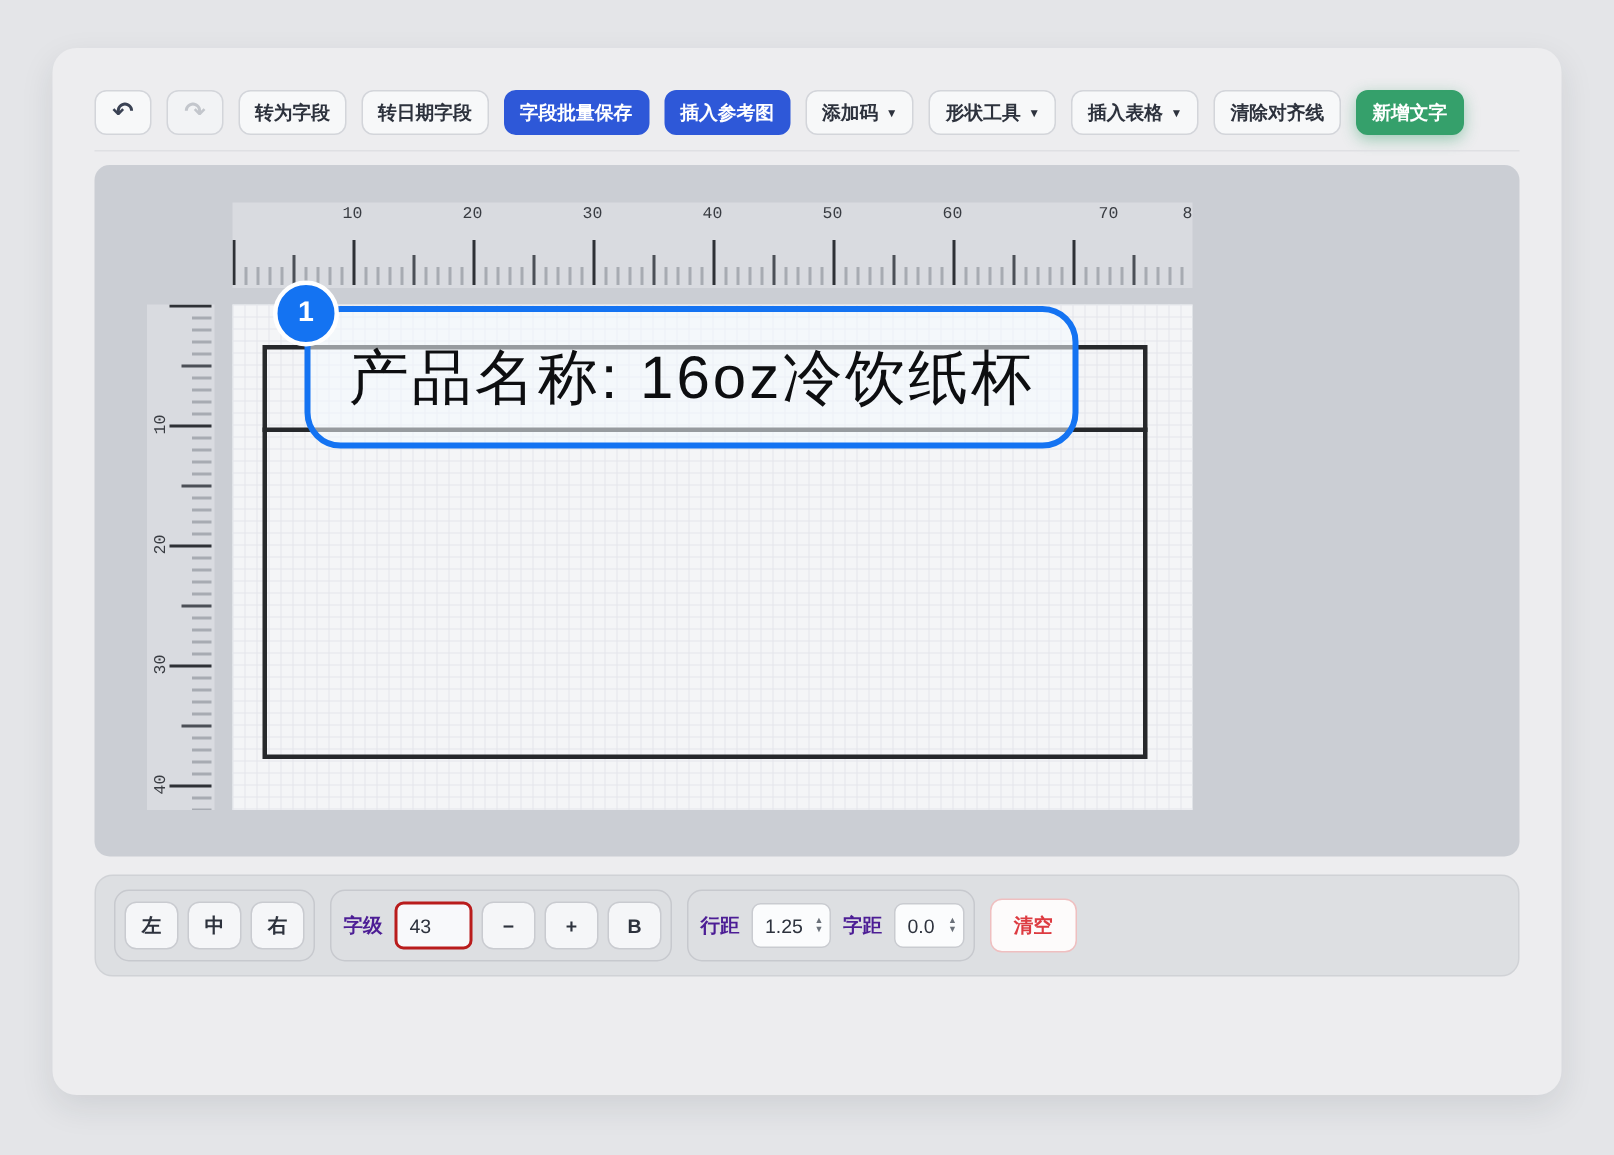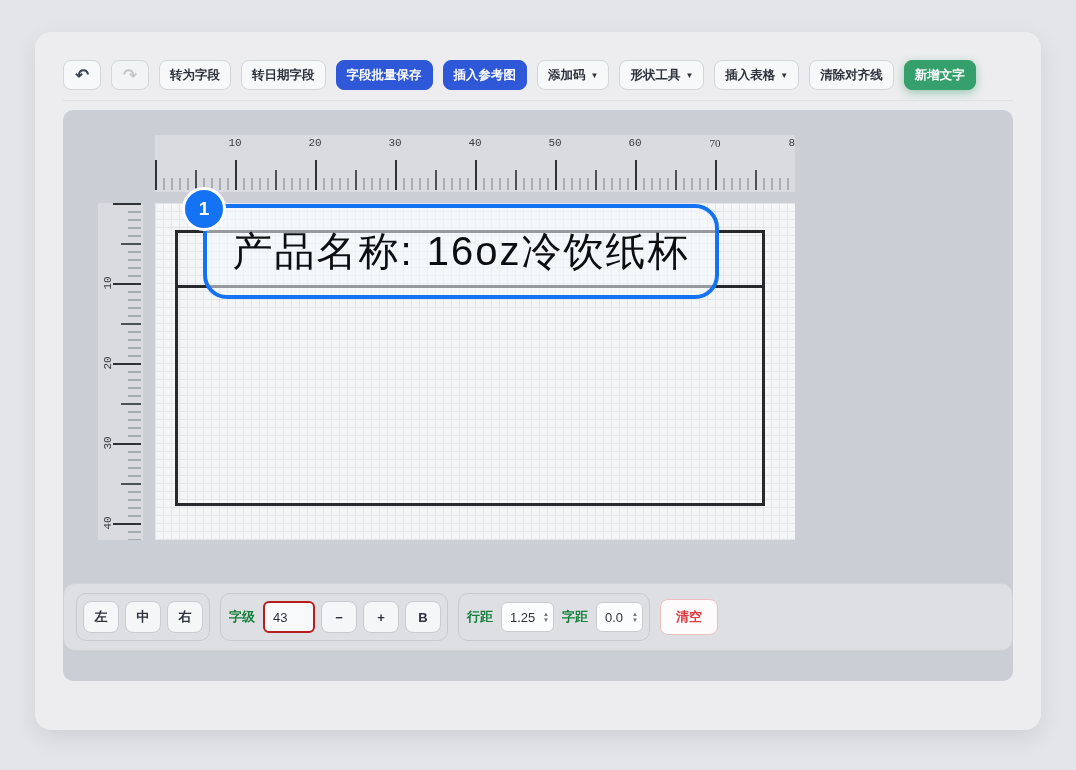--- a/index.html
+++ b/index.html
@@ -28,21 +28,21 @@
   .btn.icon-btn{width:38px;padding:0;font-family:"DejaVu Sans",sans-serif;font-size:17px;font-weight:700;color:#3a4254;}
   .btn.icon-btn.disabled{color:#c3c6cc;background:#f2f3f5;}
   .btn.primary{background:var(--primary,#2e58d8);border-color:var(--primary,#2e58d8);color:#fff;}
   .btn.success{background:var(--success,#35a06b);border-color:var(--success,#35a06b);color:#fff;
     box-shadow:0 3px 10px rgba(53,160,107,.45);}
   .caret{font-size:8px;line-height:1;transform:translateY(1px);}
   .divider{position:absolute;left:28px;right:28px;top:68px;height:1px;background:#dfe0e3;}
 
   
   .canvas-panel{
-    position:absolute;left:28px;top:78px;width:950px;height:571px;
+    position:absolute;left:28px;top:78px;width:950px;height:461px;
     background:#cbced4;border-radius:10px;
   }
   .hruler{
     position:absolute;left:92px;top:25px;width:640px;height:57px;
     background:rgba(255,255,255,.28);overflow:hidden;
   }
   .hruler i{position:absolute;bottom:2px;display:block;}
   .hruler i.t1{width:2px;height:12px;background:#a7abb2;}
   .hruler i.t5{width:2px;height:20px;background:#4c5057;}
   .hruler i.t10{width:2px;height:30px;background:#2e3136;}
@@ -102,21 +102,21 @@
   }
   .sbtn{
     height:32px;min-width:36px;display:inline-flex;align-items:center;justify-content:center;
     padding:0 9px;border-radius:8px;border:1px solid #c9cbd0;background:#f5f6f8;
     font-size:13px;font-weight:600;color:#2d323d;box-sizing:border-box;cursor:pointer;
   }
   .sbtn.bold{font-weight:800;}
   .sbtn.primary{background:var(--primary,#2e58d8);border-color:var(--primary,#2e58d8);color:#fff;height:36px;padding:0 13px;}
   .sbtn.tall{height:36px;padding:0 13px;}
   .sbtn.danger{height:36px;padding:0 15px;background:#fdfbfb;border-color:#efbfc0;color:var(--danger,#dd3b41);font-weight:700;}
-  .glabel{color:#15803d;font-size:13px;font-weight:600;padding:0 2px;text-align:right;}
+  .glabel{color:#4c1d95;font-size:13px;font-weight:600;padding:0 2px;text-align:right;}
   .tinput{
     width:52px;height:32px;box-sizing:border-box;border:2px solid #b91c1c;border-radius:6px;
     background:#f8f9fb;padding:0 8px;font-size:13px;color:#2d323d;font-family:"Liberation Sans",sans-serif;
   }
   .spin{
     display:inline-flex;align-items:center;height:30px;box-sizing:border-box;gap:3px;
     border:1px solid #c9cbd0;border-radius:6px;background:#fbfcfd;padding:0 4px 0 8px;
   }
   .spin input{
     border:none;background:transparent;font-size:13px;color:#2d323d;padding:0;
@@ -267,21 +267,21 @@
         <i class="t1" style="left: 608px;"></i>
         <i class="t1" style="left: 616px;"></i>
         <i class="t1" style="left: 624px;"></i>
         <i class="t1" style="left: 632px;"></i>
         <span class="hlbl" style="left: 80px;">10</span>
         <span class="hlbl" style="left: 160px;">20</span>
         <span class="hlbl" style="left: 240px;">30</span>
         <span class="hlbl" style="left: 320px;">40</span>
         <span class="hlbl" style="left: 400px;">50</span>
         <span class="hlbl" style="left: 480px; font-family: Liberation Mono, monospace;">60</span>
-        <span class="hlbl" style="left: 560px; font-family: Liberation Serif, serif;">70</span>
+        <span class="hlbl" style="left: 584px;">70</span>
         <span class="hlbl" style="left: 640px;">80</span>
       </div>
     <div class="vruler" id="vruler">
         <i class="t10" style="top: 0px;"></i>
         <i class="t1" style="top: 8px;"></i>
         <i class="t1" style="top: 16px;"></i>
         <i class="t1" style="top: 24px;"></i>
         <i class="t1" style="top: 32px;"></i>
         <i class="t5" style="top: 40px;"></i>
         <i class="t1" style="top: 48px;"></i>

